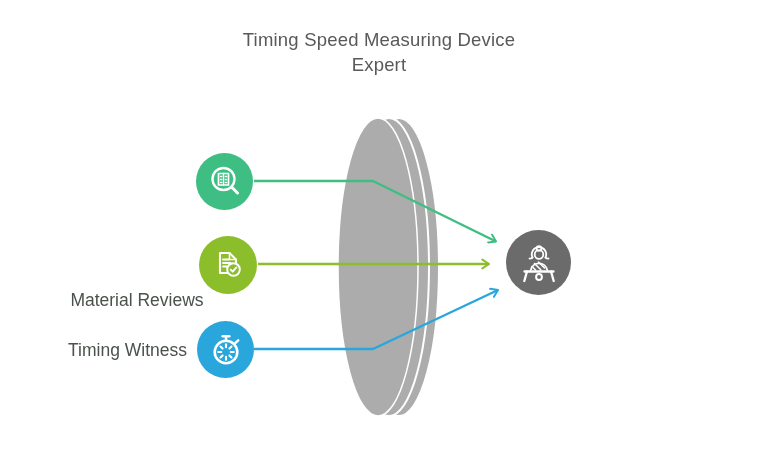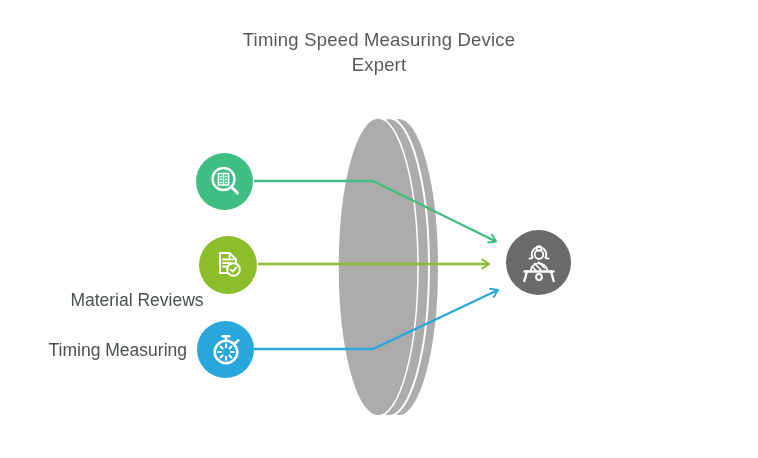--- a/index.html
+++ b/index.html
@@ -124,15 +124,15 @@
         <line x1="17" y1="27.5" x2="20.5" y2="31" stroke-width="1.6"></line>
         <line x1="9.5" y1="32.5" x2="38.5" y2="32.5" stroke-width="2.3"></line>
         <line x1="12" y1="32.5" x2="9.3" y2="42" stroke-width="2.3"></line>
         <line x1="36" y1="32.5" x2="38.7" y2="42" stroke-width="2.3"></line>
         <circle cx="24" cy="38" r="2.9" stroke-width="2"></circle>
       </g>
     </svg>
   </div>
 
   <div class="label label-material">Material Reviews</div>
-  <div class="label label-timing">Timing Measuring</div>
+  <div class="label label-timing">Timing Witness</div>
 
 </div>
 
 </body></html>

